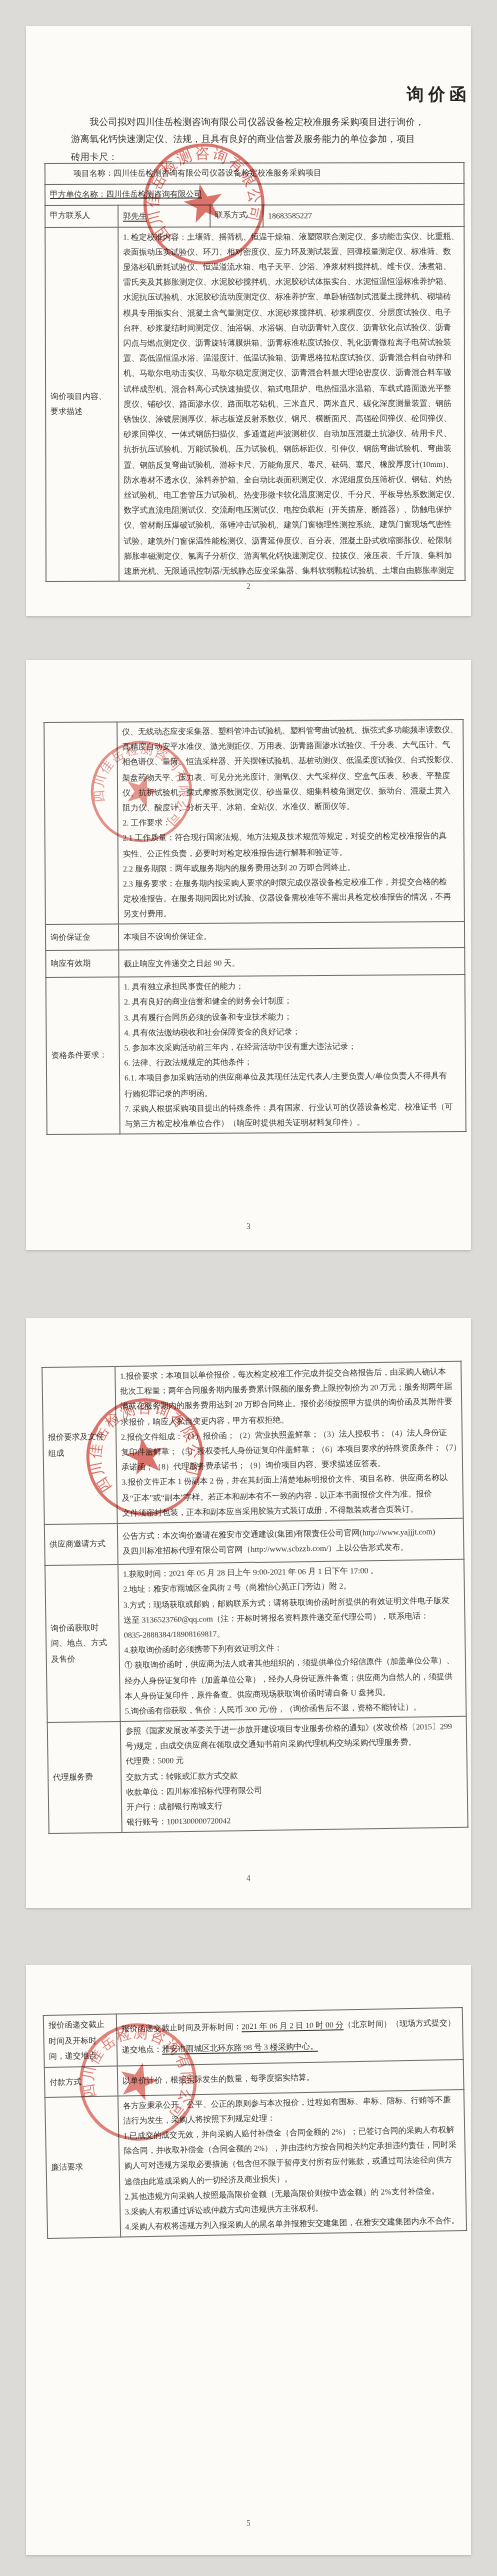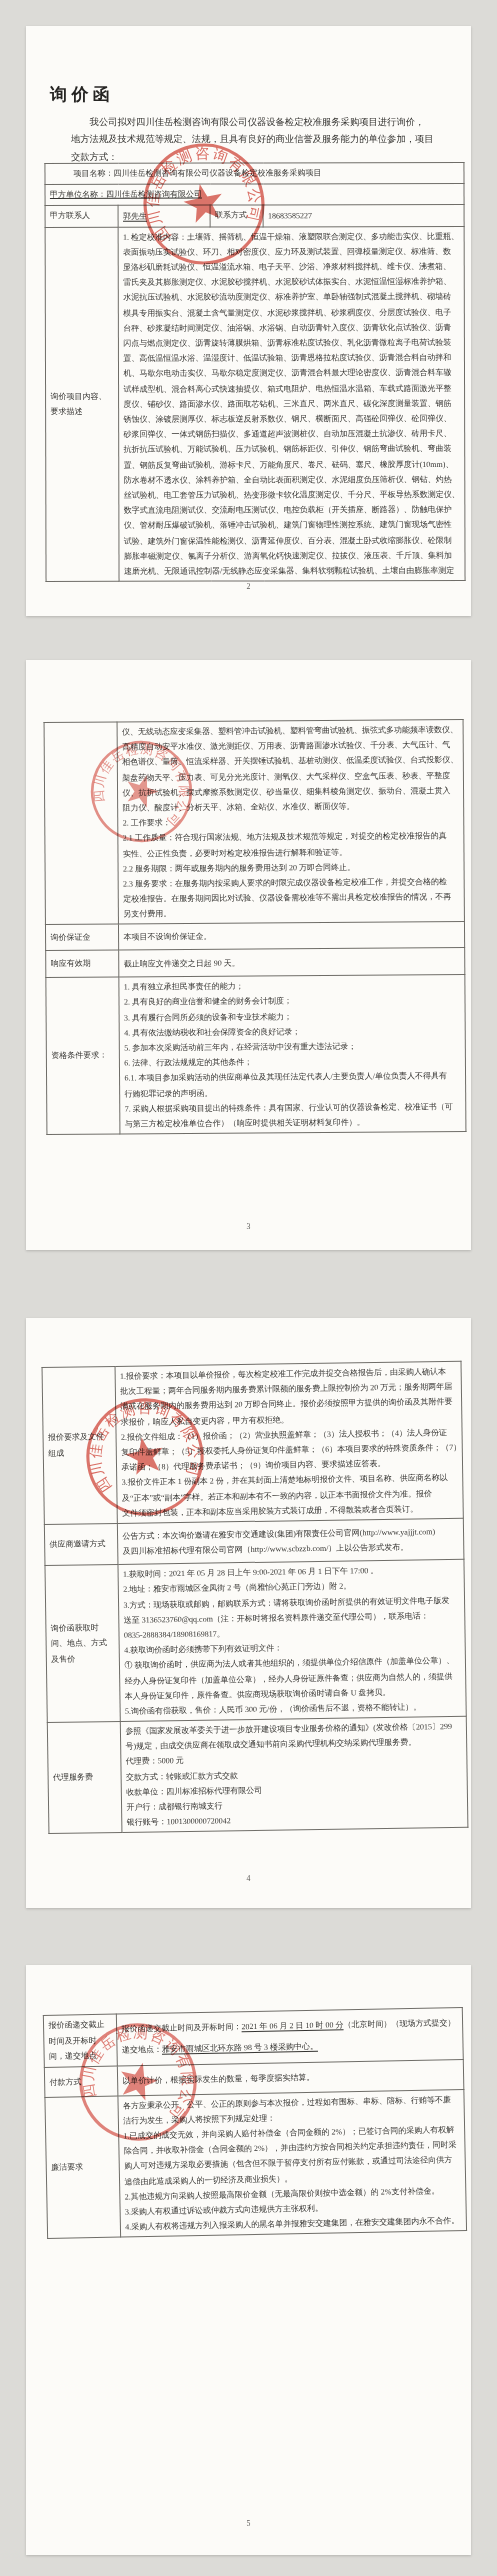--- a/index.html
+++ b/index.html
@@ -11,23 +11,22 @@
     overflow:hidden;
   }
   .page{
     position:absolute;left:26px;width:445px;height:590px;
     background:#fcfbf8;
     box-shadow:0 0.6px 2.5px rgba(0,0,0,.18);
   }
   .page-inner{position:relative;width:100%;height:100%;}
   .doc-title{
     position:absolute;top:57px;left:0;width:100%;
-    text-align:left;font-size:17px;font-weight:bold;letter-spacing:4.4px;
+    text-align:right;font-size:17px;font-weight:bold;letter-spacing:4.4px;
     color:#262523;
-    margin-left:24px;
   }
   .intro{
     position:absolute;top:88px;left:45px;width:379px;
     font-size:9.3px;line-height:17.4px;color:#33322f;
   }
   .intro div:first-child{text-indent:2em;}
   table.doc-table{
     position:absolute;left:19px;width:419px;
     border-collapse:collapse;table-layout:fixed;
     font-size:8px;color:#343330;
@@ -60,22 +59,22 @@
   .seg-line{line-height:20.5px;white-space:nowrap;overflow:hidden;}
 </style>
 </head>
 <body>
 
 <div class="page" style="top:26px;">
   <div class="page-inner">
     <div class="doc-title">询价函</div>
     <div class="intro">
         <div>我公司拟对四川佳岳检测咨询有限公司仪器设备检定校准服务采购项目进行询价，</div>
-        <div>地方法规及技术规范等规定、法规，且具有良好的商业信誉及服务能力的单位参加，项目</div>
-        <div>交款方式：</div>
+        <div>游离氧化钙快速测定仪、法规，且具有良好的商业信誉及服务能力的单位参加，项目</div>
+        <div>砖用卡尺：</div>
       </div>
     <table class="doc-table skew1" style="top:137px;">
       <colgroup>
           <col style="width:73px">
           <col style="width:92px">
           <col style="width:53px">
           <col style="width:201px">
         </colgroup>
       <tbody>
           <tr>

